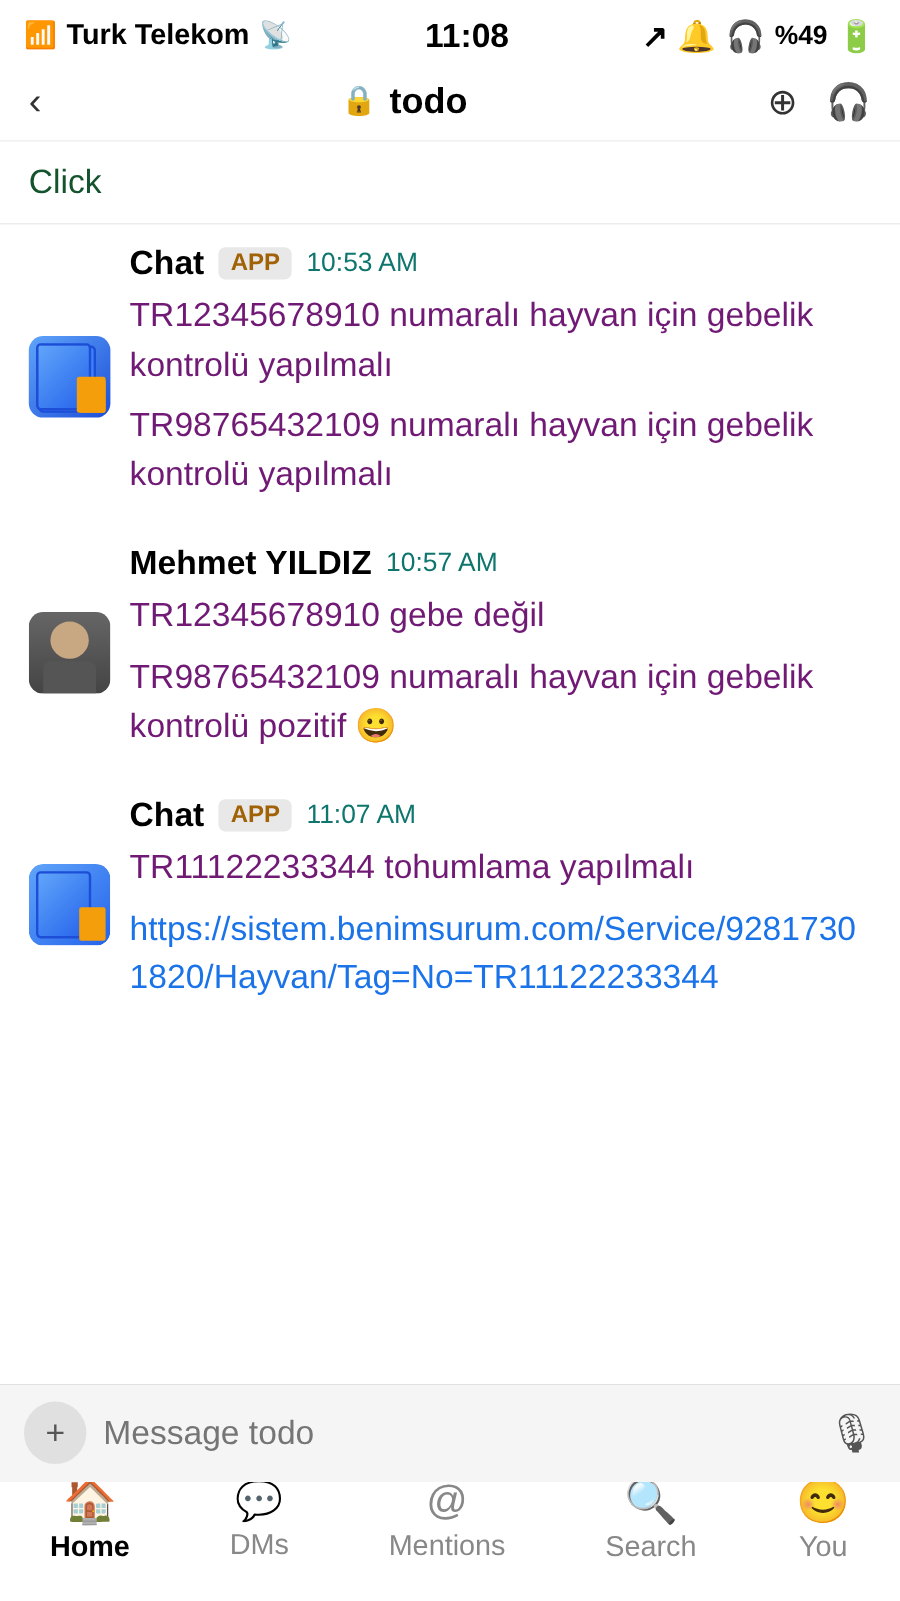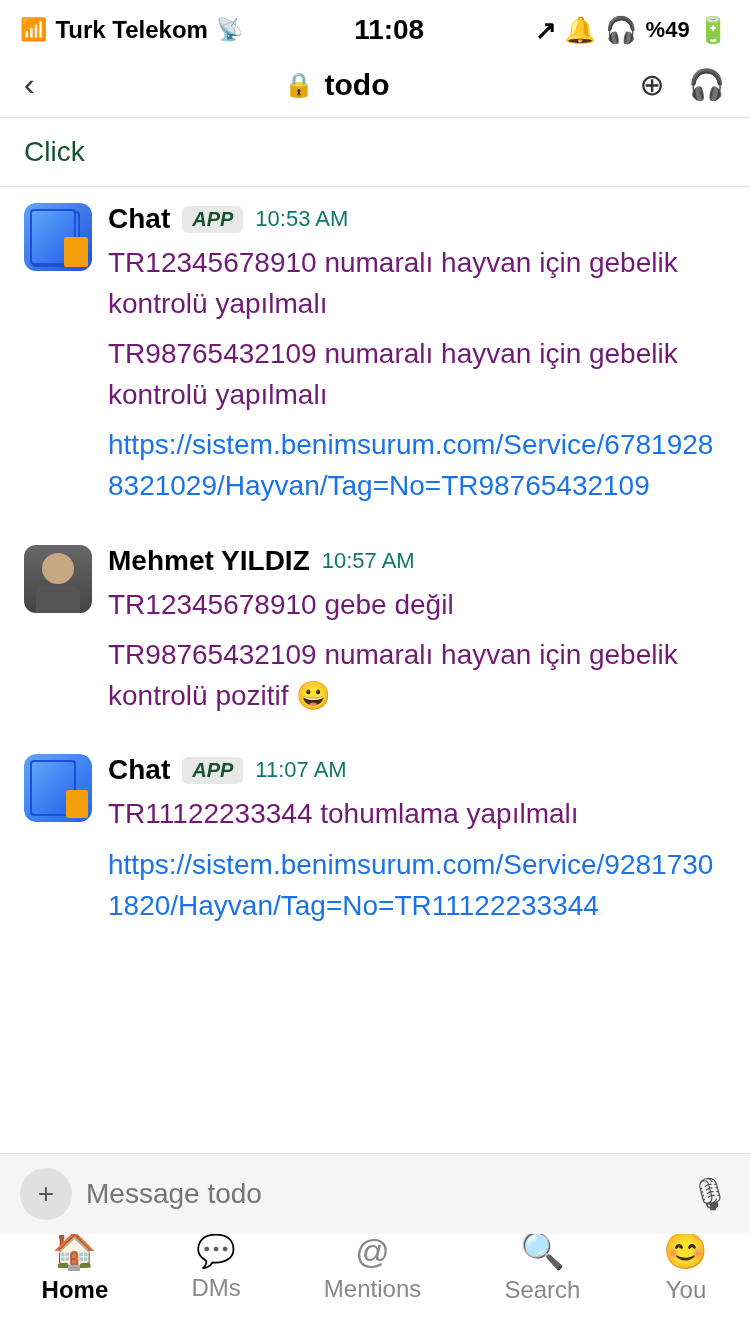--- a/index.html
+++ b/index.html
@@ -65,21 +65,21 @@
     
     .click-link {
       padding: 8px 24px 14px 24px;
       color: #14532d;
       font-size: 28px;
     }
 
     
     .message-block {
       display: flex;
-      align-items: flex-start;
+      align-items: center;
       padding: 12px 24px 16px 24px;
       gap: 16px;
     }
 
     .avatar {
       width: 68px;
       height: 68px;
       border-radius: 12px;
       flex-shrink: 0;
       overflow: hidden;
@@ -137,26 +137,25 @@
 
     .message-header {
       display: flex; align-items: center; gap: 12px;
       margin-bottom: 8px;
     }
     .sender-name {
       font-size: 28px; font-weight: 700; color: #000;
     }
     .app-badge {
       background: #e8e8e8;
-      color: #14532d;
+      color: #a16207;
       font-size: 20px;
       font-weight: 600;
       padding: 2px 10px;
       border-radius: 6px;
-      font-style: italic;
     }
     .message-time {
       font-size: 22px; color: #0f766e;
     }
 
     .message-text {
       font-size: 28px; color: #701a75; line-height: 1.45;
       margin-bottom: 10px;
     }
 
@@ -265,21 +264,20 @@
       <div style="position:absolute;bottom:4px;right:4px;width:22px;height:28px;background:#f59e0b;border-radius:2px;"></div>
     </div>
     <div class="message-body">
       <div class="message-header">
         <span class="sender-name">Chat</span>
         <span class="app-badge">APP</span>
         <span class="message-time">10:53 AM</span>
       </div>
       <div class="message-text">TR12345678910 numaralı hayvan için gebelik kontrolü yapılmalı</div>
       <div class="message-text">TR98765432109 numaralı hayvan için gebelik kontrolü yapılmalı</div>
-      <div class="message-link">https://sistem.benimsurum.com/Service/67819288321029/Hayvan/Tag=No=TR98765432109</div>
     </div>
   </div>
 
   <div class="message-block">
     <div class="avatar avatar-photo">
       <div class="avatar-human">
         <div class="avatar-human-head"></div>
         <div class="avatar-human-body"></div>
       </div>
     </div>

